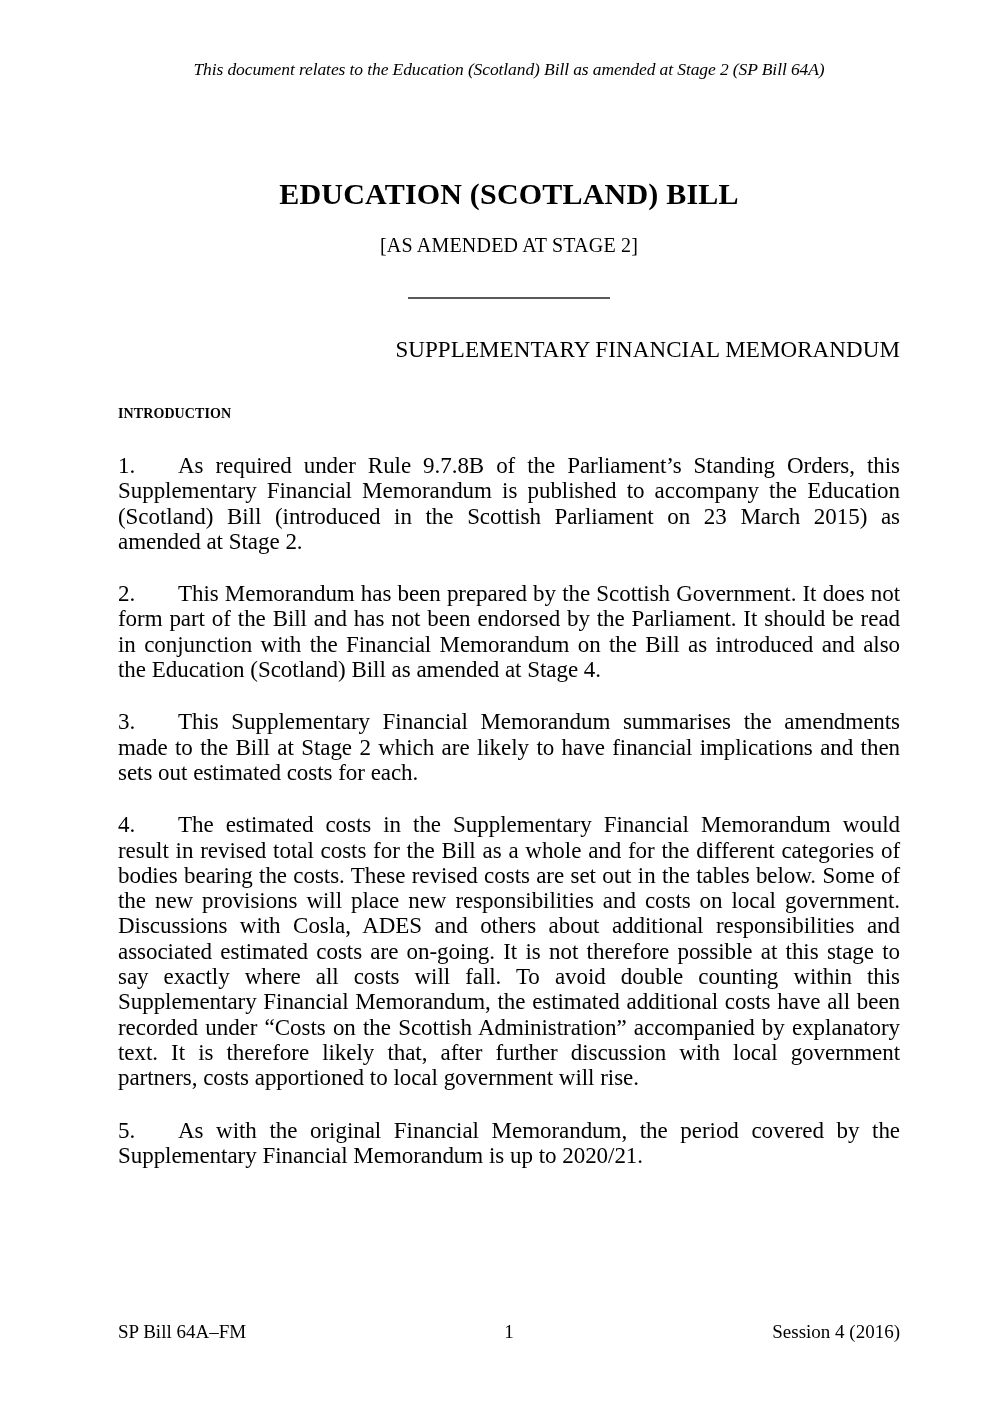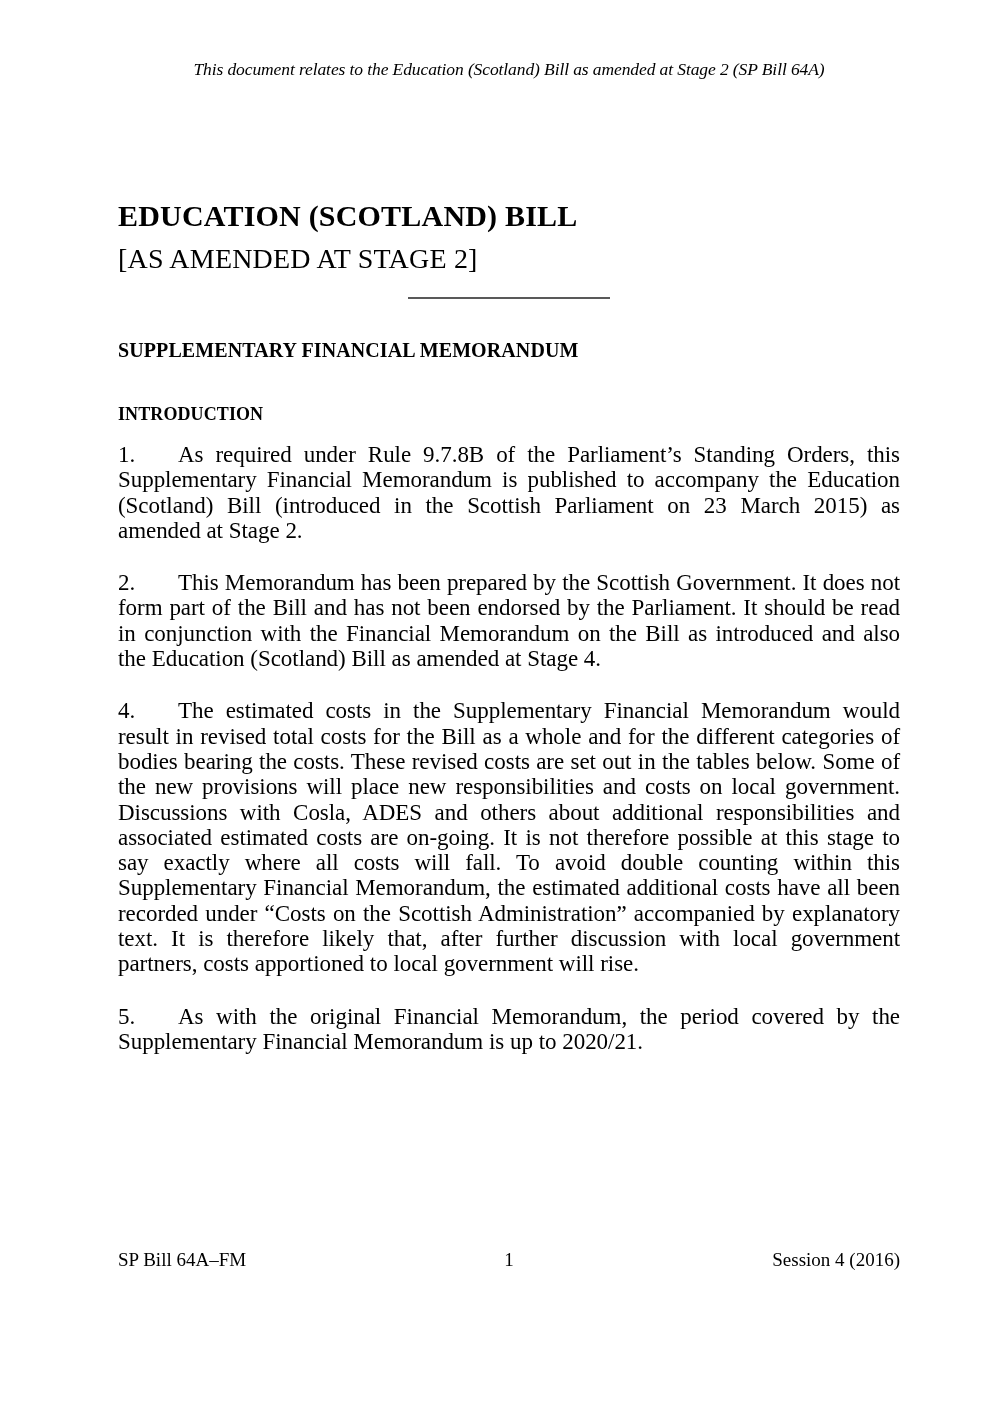--- a/index.html
+++ b/index.html
@@ -36,35 +36,36 @@
     font-size: 17.5px;
     line-height: 24px;
     letter-spacing: -0.1px;
     white-space: nowrap;
   }
 
   
   .title-block {
     position: absolute;
     left: 118px;
-    top: 198px;
-    width: 782px;
+    top: 176px;
+    width: 782px;
+    text-align: center;
   }
   .doc-title {
     font-weight: bold;
     font-size: 30px;
     line-height: 36px;
     letter-spacing: 0.2px;
   }
   .doc-subtitle {
     font-weight: normal;
-    font-size: 28px;
+    font-size: 20px;
     line-height: 30px;
     letter-spacing: 0.2px;
-    margin-top: 10px;
+    margin-top: 18px;
   }
 
   
   .divider-wrap {
     position: absolute;
     left: 118px;
     top: 294px;
     width: 782px;
     text-align: center;
     line-height: 0;
@@ -75,61 +76,61 @@
     height: 0;
     border-top: 2px solid #595959;
   }
 
   
   .memo-heading {
     position: absolute;
     left: 118px;
     top: 337px;
     width: 782px;
-    text-align: left;
-    font-weight: bold;
-    font-size: 20px;
+    text-align: right;
+    font-weight: normal;
+    font-size: 23px;
     line-height: 26px;
     letter-spacing: 0.1px;
   }
 
   
   .body-col {
     position: absolute;
     left: 118px;
     top: 402px;
     width: 782px;
   }
   .section-heading {
     font-weight: bold;
-    font-size: 18px;
+    font-size: 14px;
     line-height: 24px;
     letter-spacing: 0.1px;
-    margin: 0 0 16px 0;
+    margin: 0 0 27px 0;
   }
   p.para {
     margin: 0 0 27px 0;
     font-size: 23px;
     line-height: 25.3px;
     text-align: justify;
     text-justify: inter-word;
     letter-spacing: -0.05px;
     word-spacing: 0.1px;
   }
   p.para:last-child { margin-bottom: 8px; }
   .pnum {
     display: inline-block;
     min-width: 60px;
   }
 
   
   .doc-footer {
     position: absolute;
     left: 118px;
-    top: 1247px;
+    top: 1319px;
     width: 782px;
     height: 26px;
     font-size: 19px;
     line-height: 26px;
   }
   .footer-left {
     position: absolute;
     left: 0;
     top: 0;
   }
@@ -169,20 +170,23 @@
     <div class="section-heading">INTRODUCTION</div>
 
     <p class="para">
       <span class="pnum">1.</span><span>As required under Rule 9.7.8B of the Parliament’s Standing Orders, this Supplementary Financial Memorandum is published to accompany the Education (Scotland) Bill (introduced in the Scottish Parliament on 23 March 2015) as amended at Stage 2.</span>
     </p>
 
     <p class="para">
       <span class="pnum">2.</span><span>This Memorandum has been prepared by the Scottish Government.  It does not form part of the Bill and has not been endorsed by the Parliament.  It should be read in conjunction with the Financial Memorandum on the Bill as introduced and also the Education (Scotland) Bill as amended at Stage 4.</span>
     </p>
 
+    <p class="para">
+      <span class="pnum">3.</span><span>This Supplementary Financial Memorandum summarises the amendments made to the Bill at Stage 2 which are likely to have financial implications and then sets out estimated costs for each.</span>
+    </p>
 
     <p class="para">
       <span class="pnum">4.</span><span>The estimated costs in the Supplementary Financial Memorandum would result in revised total costs for the Bill as a whole and for the different categories of bodies bearing the costs.  These revised costs are set out in the tables below.  Some of the new provisions will place new responsibilities and costs on local government.  Discussions with Cosla, ADES and others about additional responsibilities and associated estimated costs are on-going.  It is not therefore possible at this stage to say exactly where all costs will fall.  To avoid double counting within this Supplementary Financial Memorandum, the estimated additional costs have all been recorded under “Costs on the Scottish Administration” accompanied by explanatory text. It is therefore likely that, after further discussion with local government partners, costs apportioned to local government will rise.</span>
     </p>
 
     <p class="para">
       <span class="pnum">5.</span><span>As with the original Financial Memorandum, the period covered by the Supplementary Financial Memorandum is up to 2020/21.</span>
     </p>
 
   </div>

